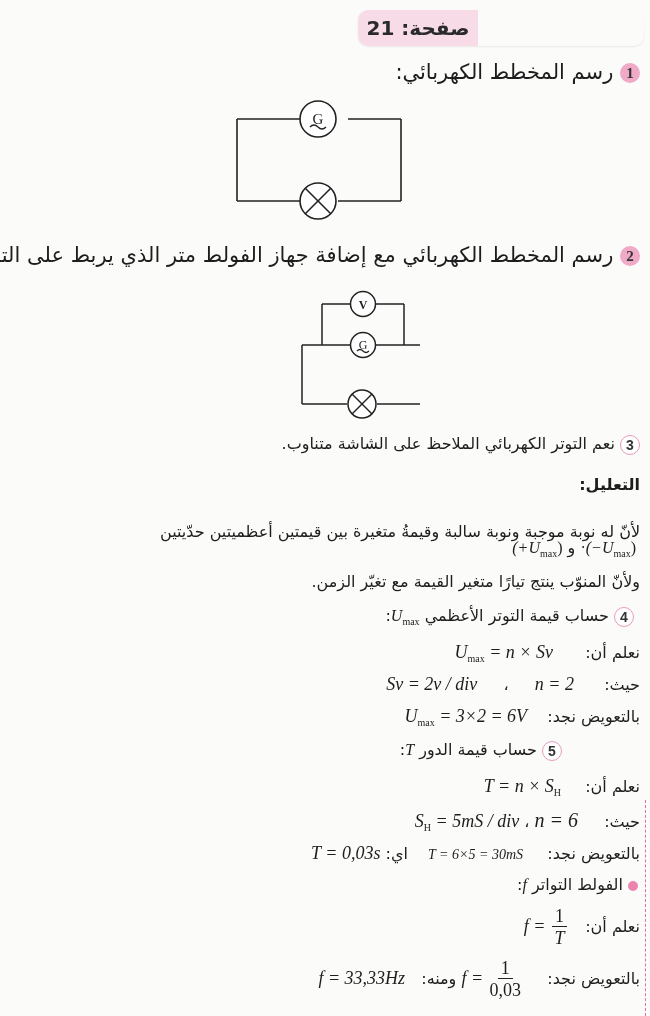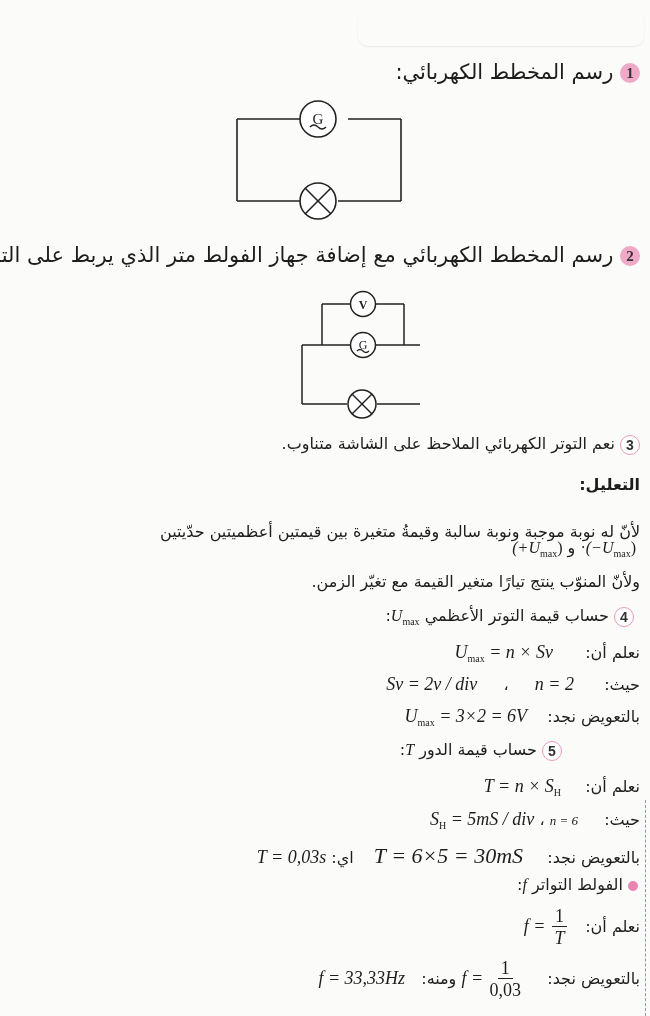--- a/index.html
+++ b/index.html
@@ -44,20 +44,21 @@
   .dashed-v { position:absolute; left:645px; top:800px; width:0; height:216px; border-left:1.5px dashed #e96da3; }
 
   .frac { display:inline-flex; flex-direction:column; align-items:center; vertical-align:middle; font-style:normal; margin:0 2px; }
   .frac .n { border-bottom:1px solid #222; padding:0 3px; line-height:20px; }
   .frac .d { line-height:22px; font-style:normal; }
 </style>
 </head>
 <body>
 
 <div class="banner">
+  <div class="pg rtl">صفحة: 21</div>
 </div>
 
 <div class="line big" style="top:60px;">
   <span class="badge filled">1</span>
   <span>رسم المخطط الكهربائي:</span>
 </div>
 
 <svg class="abs" style="left:230px;top:100px;" width="210" height="125" viewBox="0 0 210 125">
   <g stroke="#222" stroke-width="1.6" fill="none">
     <line x1="7" y1="19" x2="80" y2="19"></line>
@@ -149,28 +150,28 @@
   <span class="math">T</span><span>:</span>
 </div>
 <div class="line mid" style="top:776px;right:10px;margin-left:32px;">
   <span>نعلم أن:</span>
   <span style="display:inline-block;width:14px;"></span>
   <span class="math" style="font-size:18px;"><span>T = n × S</span><span class="sub">H</span></span>
 </div>
 <div class="line mid" style="top:809px;right:10px;">
   <span>حيث:</span>
   <span style="display:inline-block;width:16px;"></span>
-  <span class="math" style="font-size:13px;">n = 6</span>
+  <span class="math" style="font-size:20px;">n = 6</span>
   <span>،</span>
   <span class="math" style="font-size:18px;"><span>S</span><span class="sub">H</span> <span>= 5mS / div</span></span>
 </div>
 <div class="line mid" style="top:843px;right:10px;">
   <span>بالتعويض نجد:</span>
   <span style="display:inline-block;width:14px;"></span>
-  <span class="math" style="font-size:22px;font-style:italic;">T = 6×5 = 30mS</span>
+  <span class="math" style="font-size:14px;font-style:italic;">T = 6×5 = 30mS</span>
   <span style="display:inline-block;width:10px;"></span>
   <span>اي:</span>
   <span class="math" style="font-size:18px;">T = 0,03s</span>
 </div>
 
 <div class="line mid" style="top:875px;right:12px;">
   <span class="dot"></span>
   <span>الفولط التواتر</span>
   <span class="math">f</span><span>:</span>
 </div>

